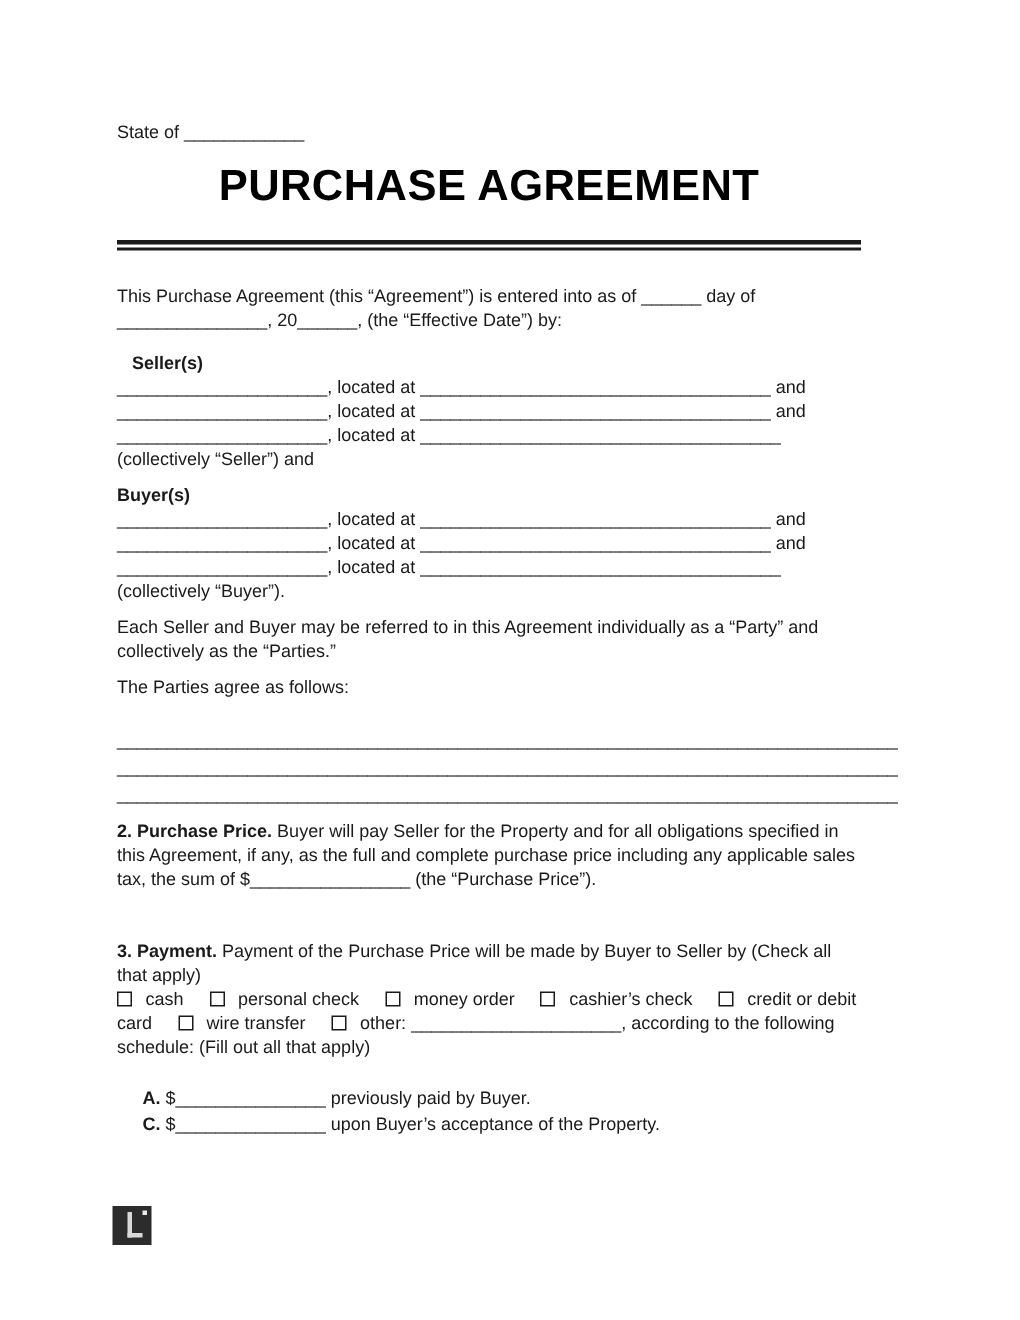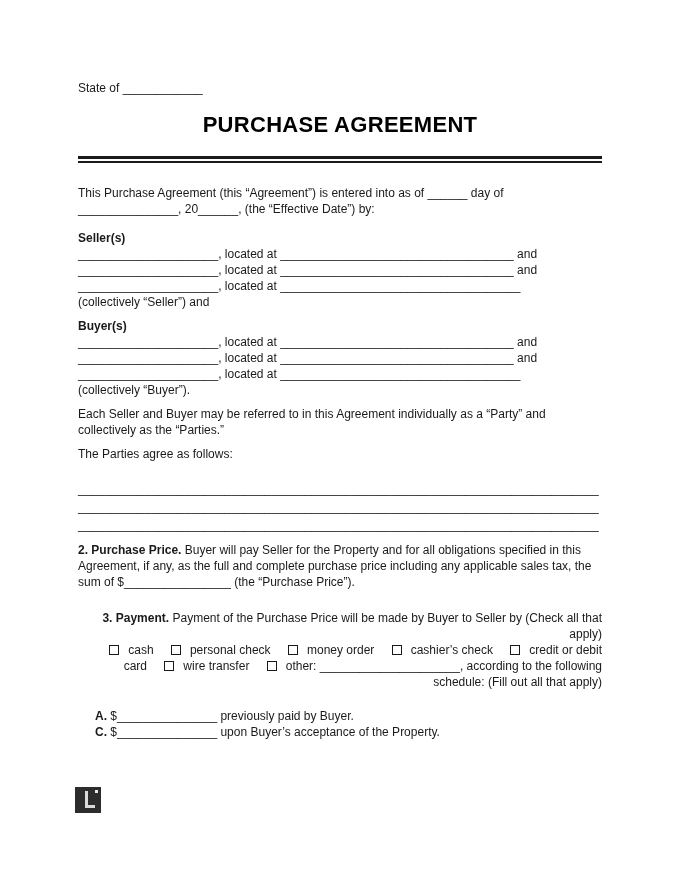--- a/index.html
+++ b/index.html
@@ -2,53 +2,53 @@
 <html><head>
 <meta charset="utf-8">
 <title>Purchase Agreement</title>
 <style>
   html, body { margin: 0; padding: 0; background: #ffffff; }
   .page {
     position: relative;
     width: 680px;
     height: 880px;
     box-sizing: border-box;
-    padding: 80px 78px 0 78px;
+    padding: 80px 106px 0 78px;
     background: #ffffff;
     font-family: "Liberation Sans", sans-serif;
     font-size: 12px;
     line-height: 16px;
     color: #1a1a1a;
     overflow: hidden;
   }
   p { margin: 0; }
   .b { font-weight: bold; }
   .title {
     margin-top: 12px;
-    font-size: 22px;
+    font-size: 29px;
     line-height: 33px;
     font-weight: bold;
     text-align: center;
     letter-spacing: 0.3px;
     color: #000;
   }
   .rule {
     margin-top: 5px;
     height: 2px;
     border-top: 3px solid #1a1a1a;
     border-bottom: 2px solid #1a1a1a;
   }
   .p-intro   { margin-top: 22px; }
-  .mt13      { margin-top: 13px; }
+  .mt13      { margin-top: 13px; margin-left: 10px; }
   .mt16      { margin-top: 8px; }
   .heading   { font-weight: bold; }
   .blanks    { margin-top: 18px; }
   .blank-line { line-height: 18px; white-space: nowrap; }
   .p-price   { margin-top: 8px; }
-  .p-payment { margin-top: 20px; text-align: right; }
+  .p-payment { margin-top: 32px; }
   .cb {
     display: inline-block;
     width: 8px;
     height: 8px;
     border: 1px solid #1a1a1a;
     margin-right: 9px;
     position: relative;
     top: 1px;
     background: #fff;
   }

